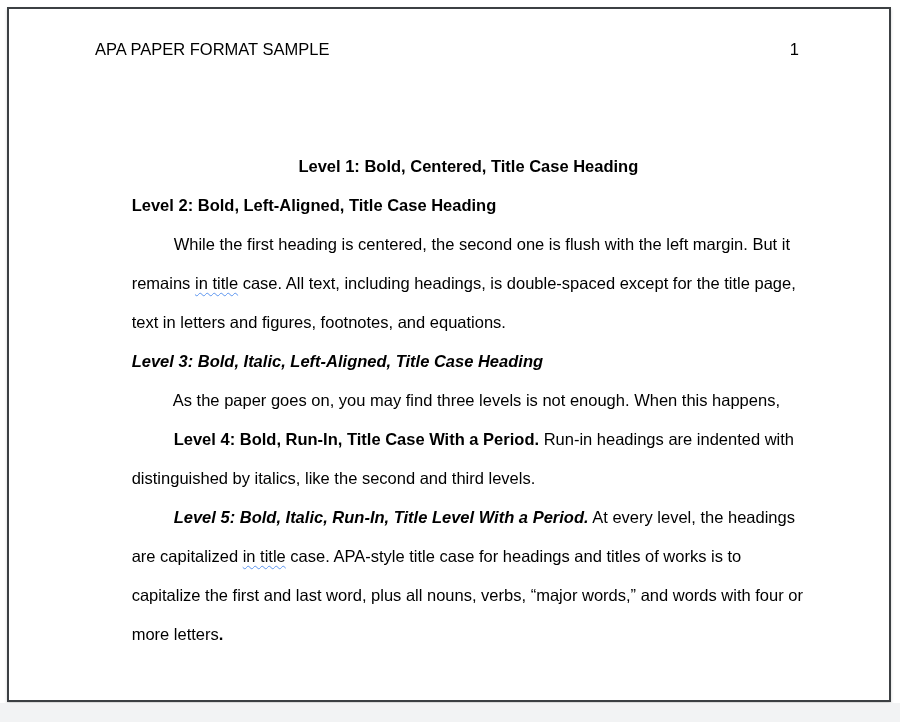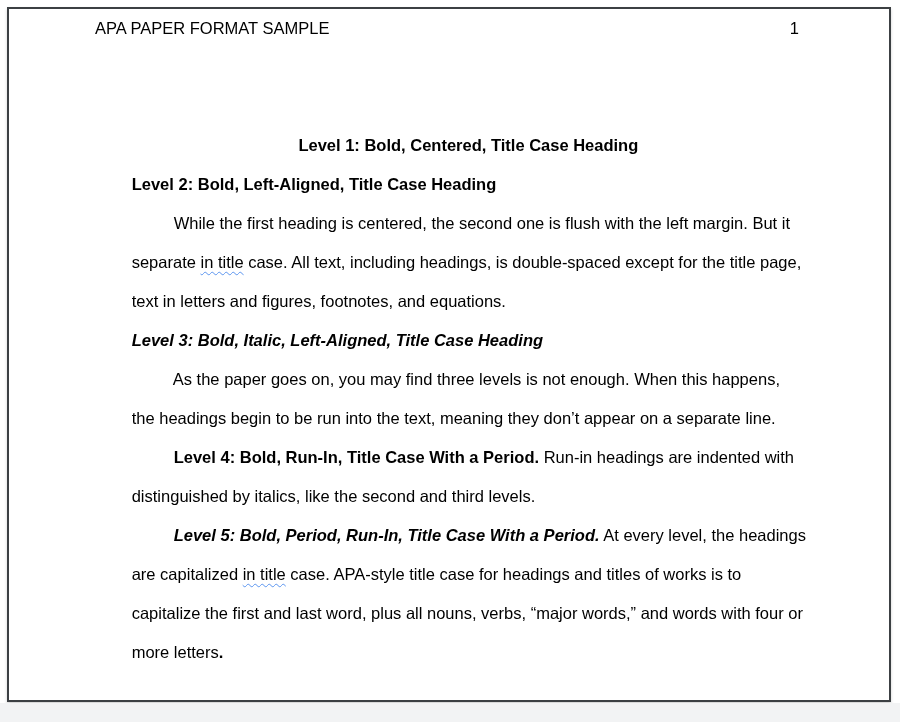--- a/index.html
+++ b/index.html
@@ -43,20 +43,21 @@
   }
 
   .line {
     height: 39px;
     white-space: pre;
   }
 
   .header-line {
     display: flex;
     justify-content: space-between;
+    margin-top: 21px;
   }
   .header-line .pagenum { padding-right: 6px; }
 
   .center { text-align: center; }
   .indent { padding-left: 42px; }
 
   .b  { font-weight: 700; text-align: center; }
   .bi { font-weight: 700; font-style: italic; }
 
   .sq {
@@ -87,50 +88,47 @@
 
       <div class="line">
         <span class="b">Level 2: Bold, Left-Aligned, Title Case Heading</span>
       </div>
 
       <div class="line indent">
         <span>While the first heading is centered, the second one is flush with the left margin. But it</span>
       </div>
 
       <div class="line">
-        <span>separate </span><span class="sq">in title</span><span> case. All text, including headings, is double-spaced except for the title page,</span>
+        <span>remains </span><span class="sq">in title</span><span> case. All text, including headings, is double-spaced except for the title page,</span>
       </div>
 
       <div class="line">
         <span>text in letters and figures, footnotes, and equations.</span>
       </div>
 
       <div class="line">
         <span class="bi">Level 3: Bold, Italic, Left-Aligned, Title Case Heading</span>
       </div>
 
       <div class="line indent">
         <span>As the paper goes on, you may find three levels is not enough. When this happens,</span>
       </div>
 
-      <div class="line">
-        <span>the headings begin to be run into the text, meaning they don’t appear on a separate line.</span>
-      </div>
 
       <div class="line indent">
         <span class="b">Level 4: Bold, Run-In, Title Case With a Period.</span><span> Run-in headings are indented with</span>
       </div>
 
 
       <div class="line">
         <span>distinguished by italics, like the second and third levels.</span>
       </div>
 
       <div class="line indent">
-        <span class="bi">Level 5: Bold, Period, Run-In, Title Case With a Period.</span><span> At every level, the headings</span>
+        <span class="bi">Level 5: Bold, Italic, Run-In, Title Level With a Period.</span><span> At every level, the headings</span>
       </div>
 
       <div class="line">
         <span>are capitalized </span><span class="sq">in title</span><span> case. APA-style title case for headings and titles of works is to</span>
       </div>
 
       <div class="line">
         <span>capitalize the first and last word, plus all nouns, verbs, “major words,” and words with four or</span>
       </div>
 

